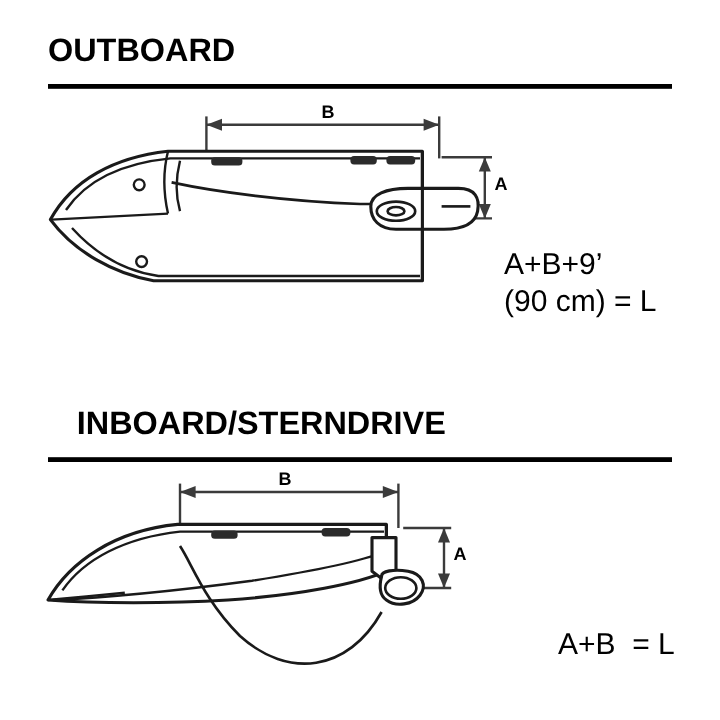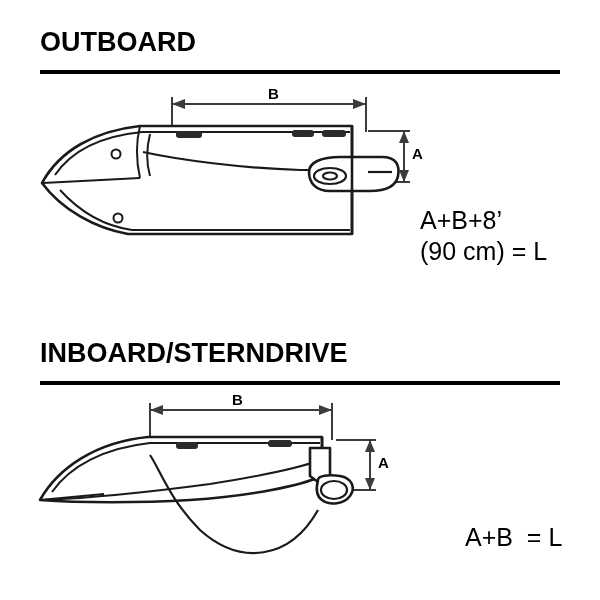--- a/index.html
+++ b/index.html
@@ -40,21 +40,21 @@
   }
   .heading-rule {
     position: absolute;
     left: 40px;
     width: 520px;
     height: 4px;
     background: #000000;
   }
   #heading-outboard { top: 27px; }
   #rule-outboard { top: 70px; }
-  #heading-inboard { top: 38px; }
+  #heading-inboard { top: 38px; margin-left: 24px; }
   #rule-inboard { top: 81px; }
 
   .formula {
     position: absolute;
     font-size: 25px;
     line-height: 31px;
     white-space: pre;
   }
   #formula-outboard {
     left: 420px;
@@ -159,21 +159,21 @@
 
       <g fill="none" stroke="#1a1a1a" stroke-width="2.6">
         <line x1="352" y1="126" x2="352" y2="234"></line>
       </g>
     </svg>
 
     <div class="dim-label" style="left:268px; top:86px;">B</div>
 
     <div class="dim-label" style="left:412px; top:146px;">A</div>
 
-    <div class="formula" id="formula-outboard">A+B+8’
+    <div class="formula" id="formula-outboard">A+B+9’
 (90 cm) = L</div>
   </div>
 
   <div class="section" id="section-inboard">
 
     <div class="section-heading" id="heading-inboard">INBOARD/STERNDRIVE</div>
 
     <div class="heading-rule" id="rule-inboard"></div>
 
     <svg class="drawing" width="600" height="300" viewBox="0 0 600 300">

